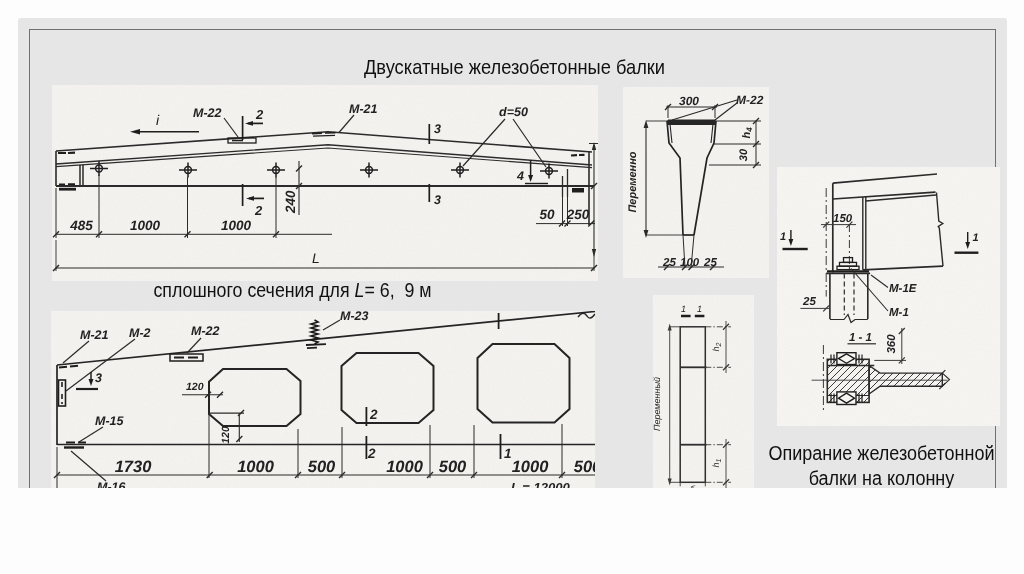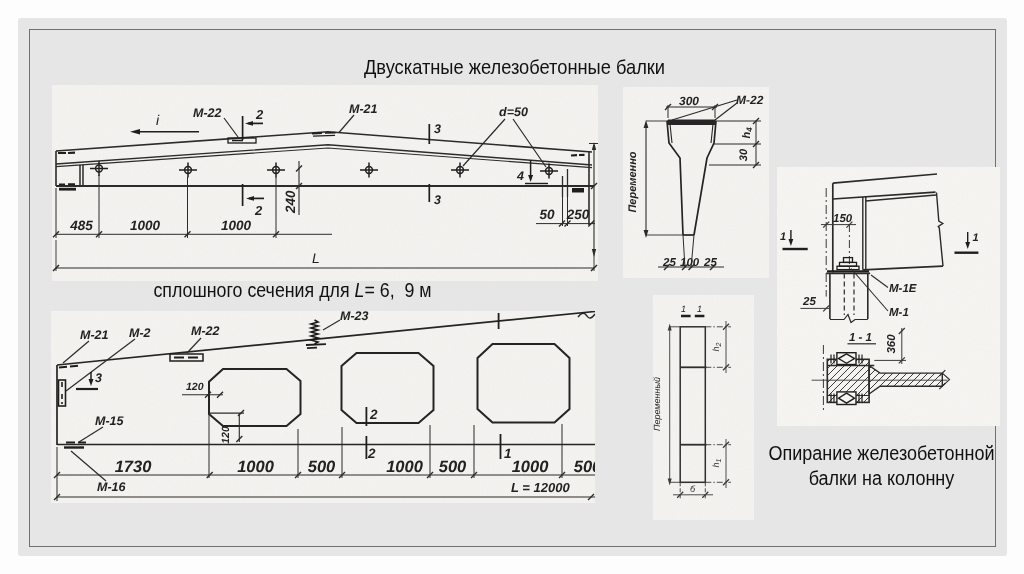--- a/index.html
+++ b/index.html
@@ -1,16 +1,16 @@
 <!DOCTYPE html>
 <html><head>
 <meta charset="utf-8">
 <style>
   html,body{margin:0;padding:0;background:#fdfdfd;-webkit-font-smoothing:antialiased;}
-  #page{position:relative;width:1024px;height:574px;overflow:hidden;
+  #page{position:relative;width:1024px;height:488px;overflow:hidden;
         font-family:"Liberation Sans",sans-serif;}
   .abs{position:absolute;}
   svg.abs,div.abs{opacity:.999;}
   svg text{font-family:"Liberation Sans",sans-serif;text-rendering:geometricPrecision;}
 </style>
 </head>
 <body>
 <div id="page">
 
   <div class="abs" style="left:18px;top:18px;width:989px;height:538px;background:#e7e6e6;border-radius:3px;"></div>

